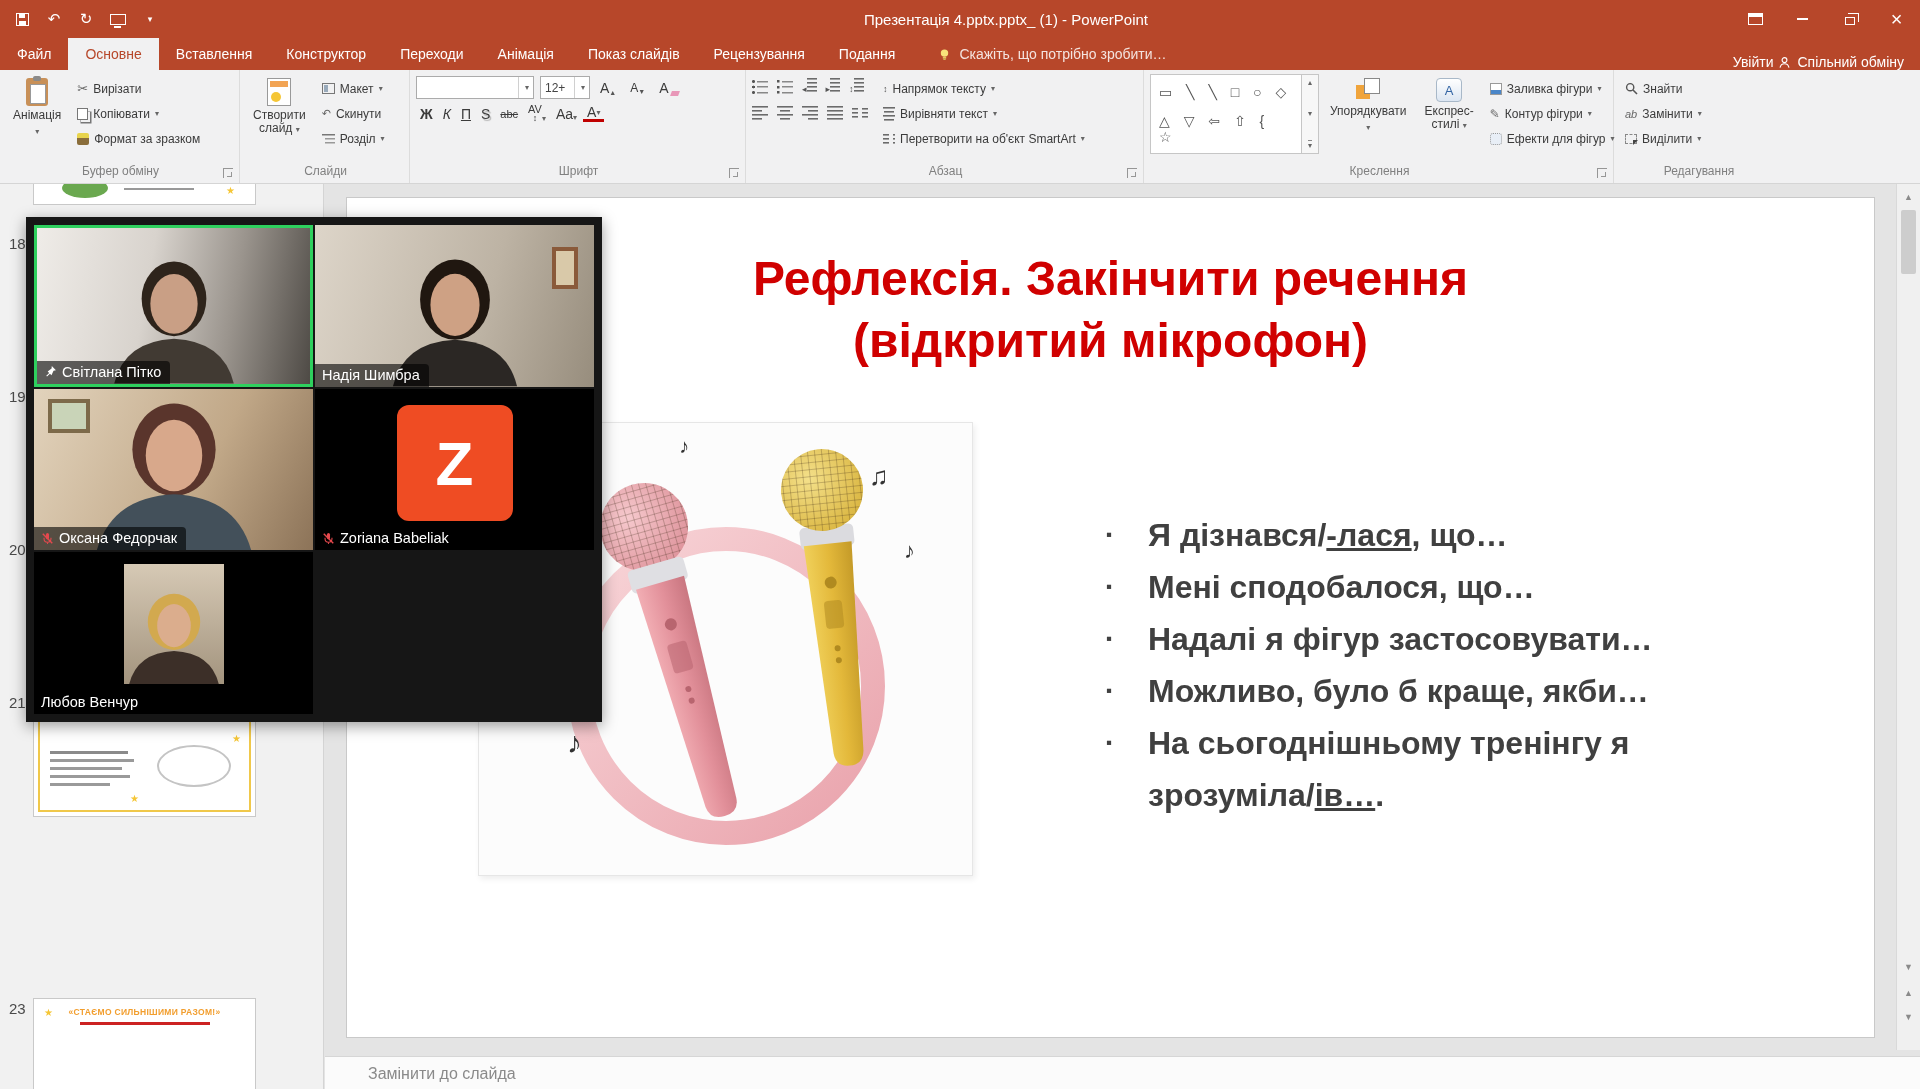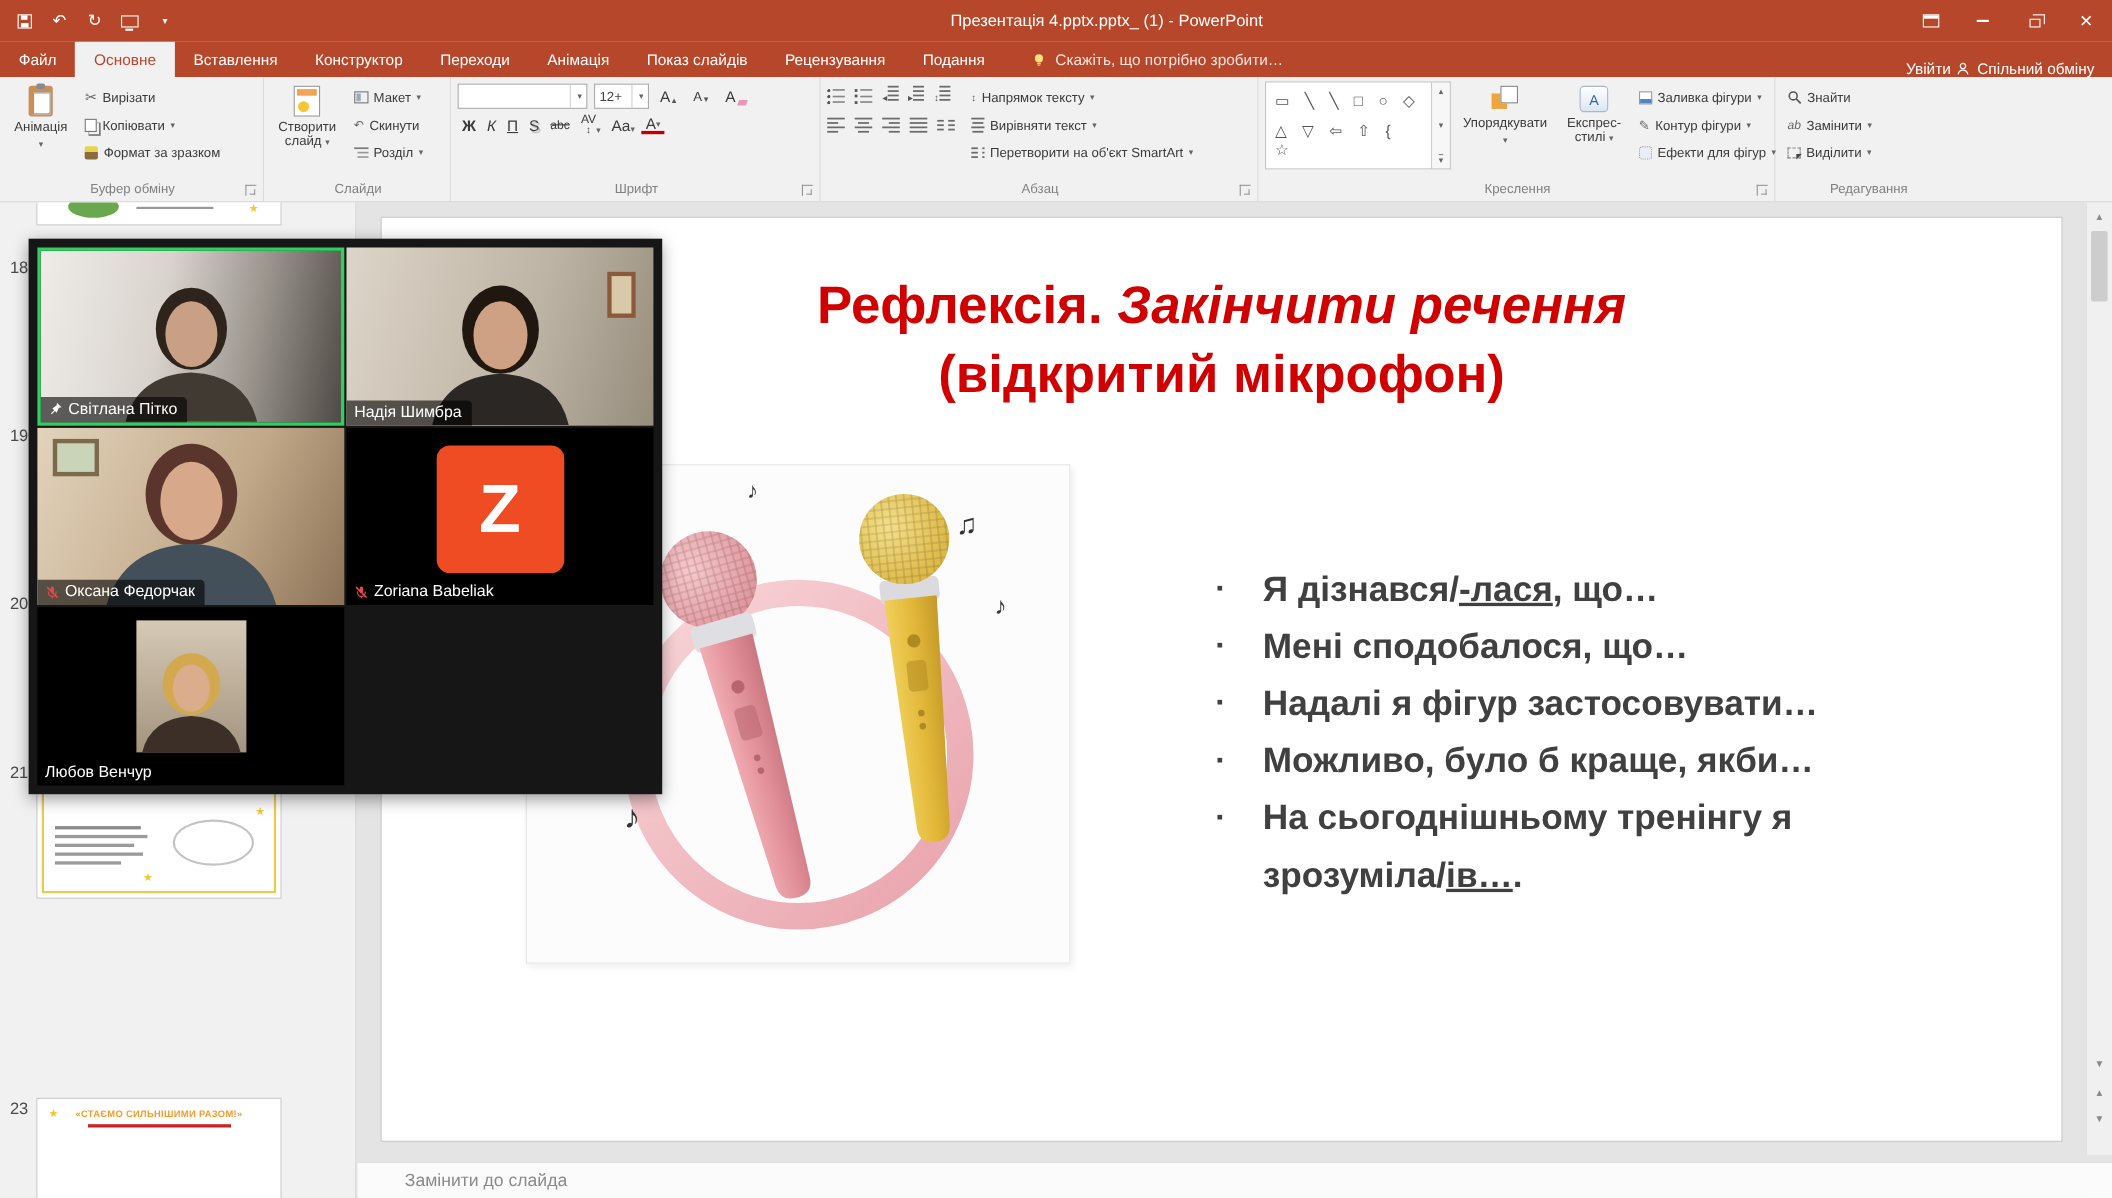--- a/index.html
+++ b/index.html
@@ -454,21 +454,21 @@
         <div class="m23sub"></div>
 
       </div>
     </div>
   </div>
 
   <div class="editor"></div>
 
   <div class="slide">
     <div class="stitle">
-      <div><span>Рефлексія. </span><span style="font-style:italic">Закінчити речення</span></div>
+      <div><span>Рефлексія. </span><span style="">Закінчити речення</span></div>
       <div>(відкритий мікрофон)</div>
     </div>
 
     <div class="imgframe">
       <svg width="493" height="452" viewBox="0 0 493 452">
         <defs>
           <linearGradient id="ringg" x1="0" y1="0" x2="1" y2="1">
             <stop offset="0" stop-color="#F8D6D9"></stop>
               <stop offset="1" stop-color="#E9A2AB"></stop>
           </linearGradient>

